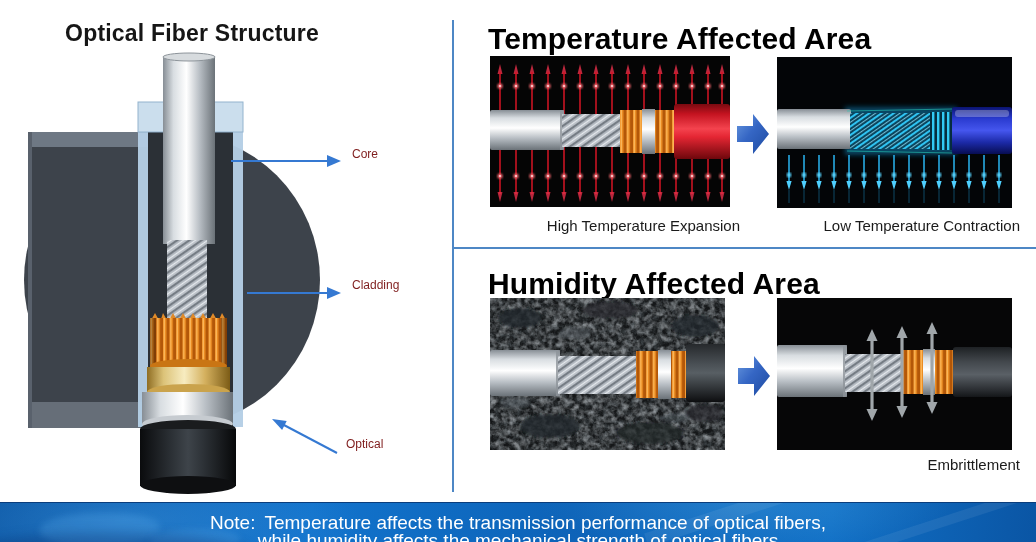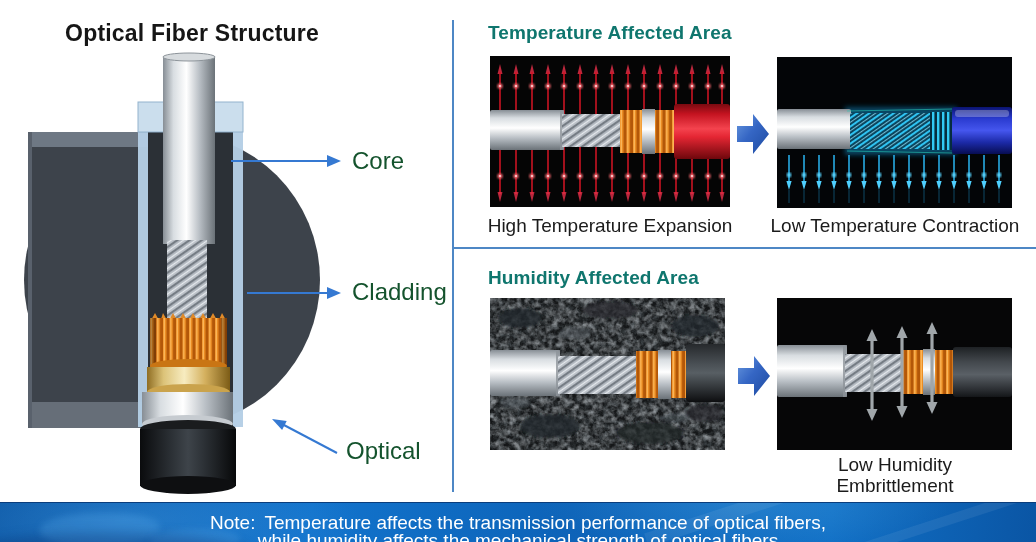--- a/index.html
+++ b/index.html
@@ -1,22 +1,22 @@
 <!DOCTYPE html>
 <html><head>
 <meta charset="utf-8">
 <style>
   html,body{margin:0;padding:0;background:#fff;}
   .page{position:relative;width:1036px;height:542px;overflow:hidden;background:#ffffff;
         font-family:Liberation Sans, sans-serif;margin-top:15px;}
   .abs{position:absolute;}
   .panel-title{left:0;top:5px;width:384px;text-align:center;font-size:23px;font-weight:bold;color:#161616;letter-spacing:.2px;}
-  .section-heading{font-size:19px;font-weight:bold;color:#0f766e;letter-spacing:.1px;}
-  .caption{font-size:19px;color:#1b1b1b;text-align:center;line-height:21px;}
-  .part-label{font-size:24px;color:#14532d;}
+  .section-heading{font-size:30px;font-weight:bold;color:#000000;letter-spacing:.1px;}
+  .caption{font-size:15px;color:#1b1b1b;text-align:right;line-height:21px;}
+  .part-label{font-size:12px;color:#7f1d1d;}
   .divider-v{left:452px;top:5px;width:2px;height:472px;background:#4d87c5;}
   .divider-h{left:452px;top:232px;width:584px;height:2px;background:#4d87c5;}
   .banner{left:0;top:487px;width:1036px;height:55px;overflow:hidden;border-top:1px solid #0a3d7c;
     background:
       radial-gradient(ellipse 340px 90px at 12% 35%, rgba(120,200,255,.22), transparent 70%),
       radial-gradient(ellipse 300px 70px at 72% 0%, rgba(140,220,255,.16), transparent 70%),
       linear-gradient(95deg,#0a57a6 0%,#1273cc 30%,#0d63b8 55%,#1170c6 80%,#0a55a4 100%);}
   .banner .streak{position:absolute;background:rgba(255,255,255,.07);transform:rotate(-18deg);}
   .banner .blob{position:absolute;background:rgba(110,190,250,.20);filter:blur(3px);border-radius:50% 40% 55% 45%;}
   .banner .shade{position:absolute;background:rgba(3,34,90,.28);filter:blur(6px);border-radius:50%;}
@@ -332,21 +332,20 @@
     <g>
       <use href="#dblArrow" x="95" y="29"></use>
       <use href="#dblArrow" x="125" y="26"></use>
       <use href="#dblArrow" x="155" y="22"></use>
     </g>
   </svg>
 
   <div class="abs caption" style="left:480px;top:439px;width:255px;">
   </div>
   <div class="abs caption" style="left:770px;top:439px;width:250px;">
-    <div>Low Humidity</div>
     <div>Embrittlement</div>
   </div>
 
   <div class="abs banner">
     <div class="streak" style="left:640px;top:-10px;width:260px;height:14px;"></div>
     <div class="streak" style="left:780px;top:18px;width:300px;height:10px;"></div>
     <div class="blob" style="left:40px;top:10px;width:120px;height:34px;"></div>
     <div class="blob" style="left:150px;top:26px;width:90px;height:24px;"></div>
     <div class="shade" style="left:-30px;top:30px;width:280px;height:40px;"></div>
   </div>

